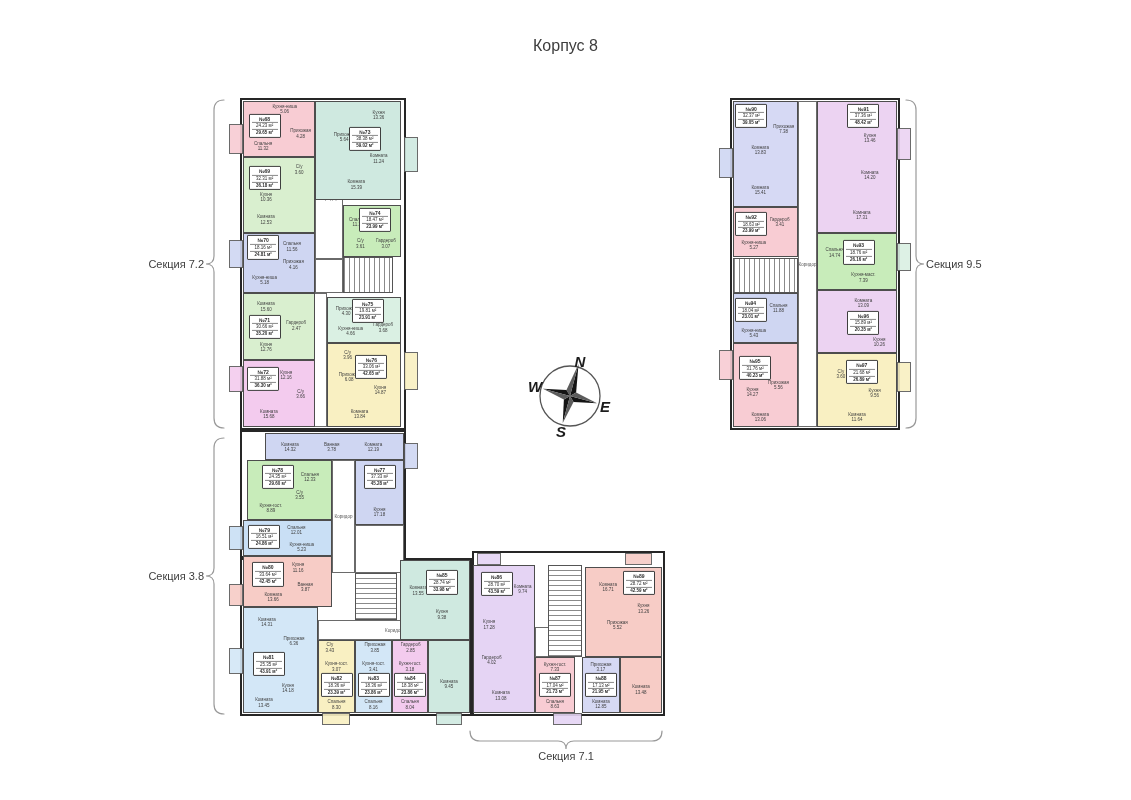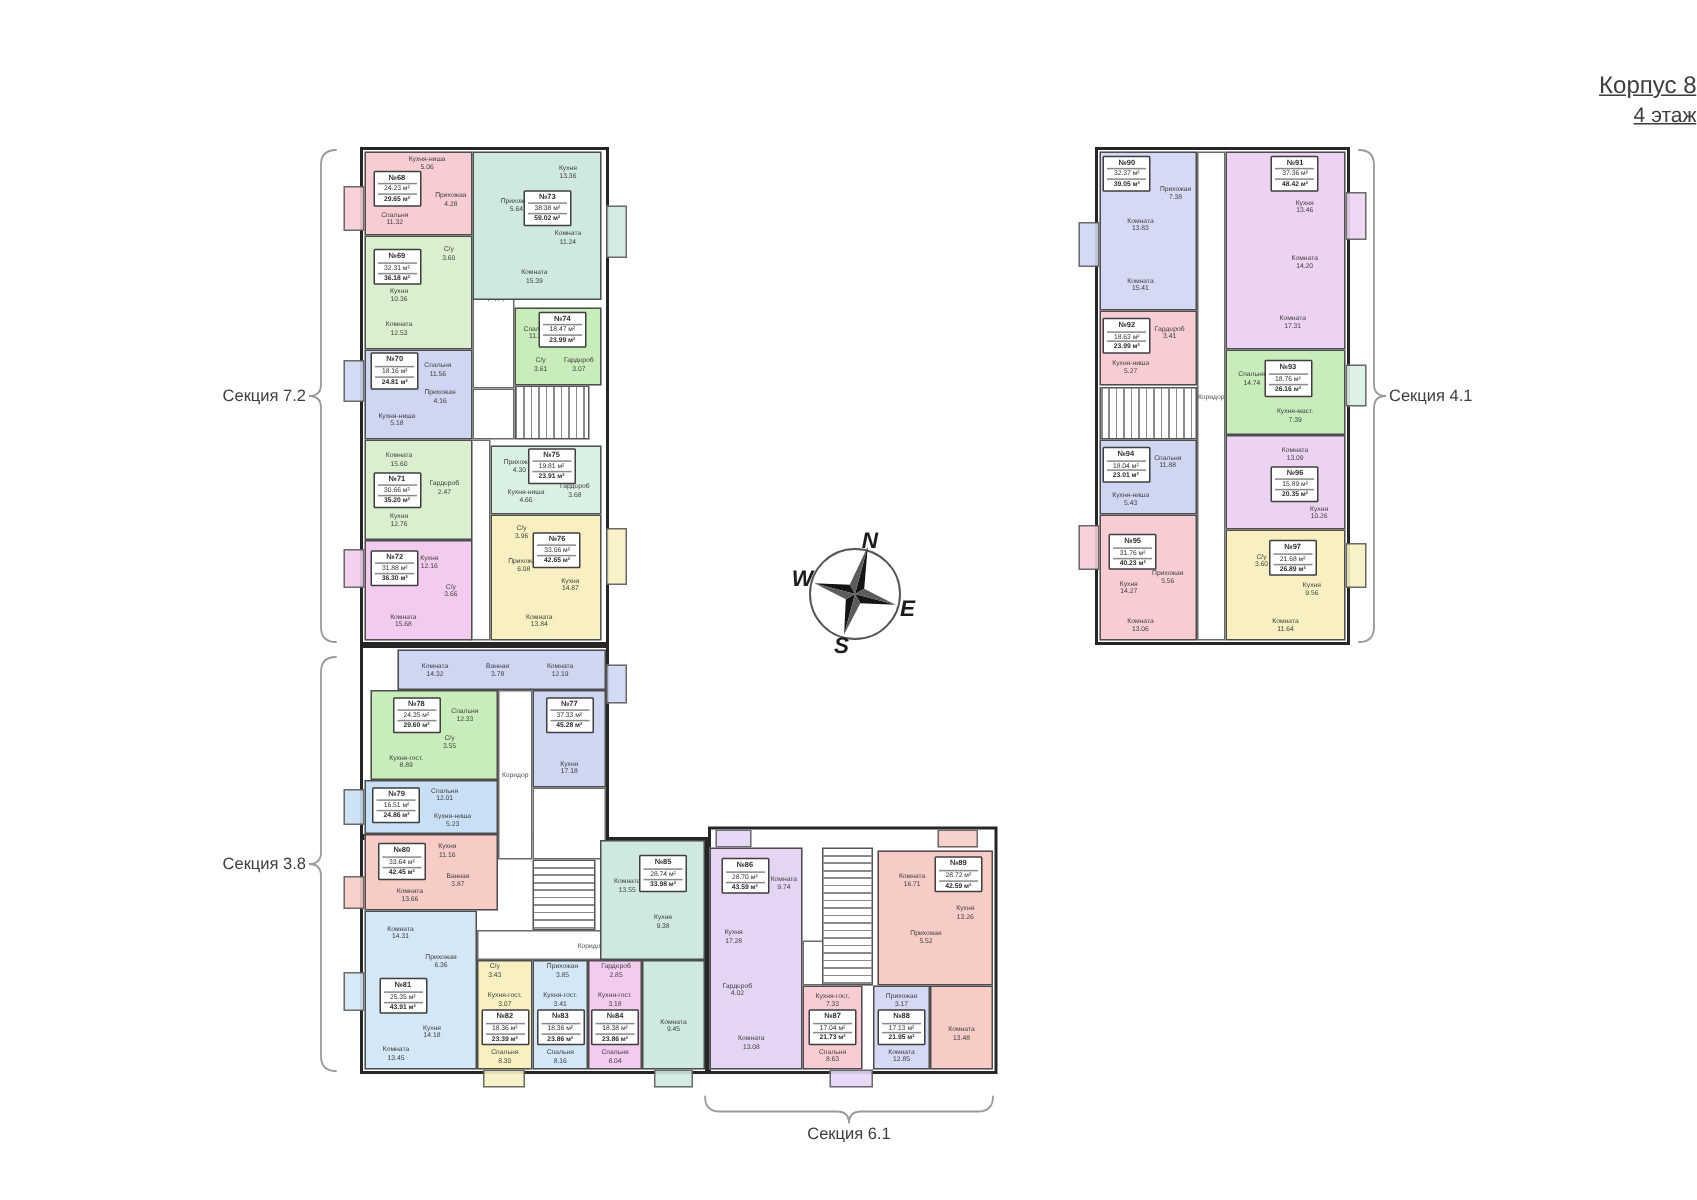--- a/index.html
+++ b/index.html
@@ -7,21 +7,21 @@
     width:1131px;height:800px;position:relative;overflow:hidden;
     background:#ffffff;color:#3d3d3d;
     font-family:"Liberation Sans","DejaVu Sans",sans-serif;
   }
   .abs{position:absolute;box-sizing:border-box;}
   #plan{position:absolute;left:0;top:0;width:1131px;height:800px;}
   .logo{
     position:absolute;left:26px;top:10px;
     font-size:40px;font-weight:800;letter-spacing:-1.5px;color:#f4793b;
   }
-  .title{position:absolute;left:0;right:0;top:48px;text-align:right;line-height:1.25;text-decoration:underline;}
+  .title{position:absolute;left:0;right:0;top:36px;text-align:center;line-height:1.25;}
   .title .t1{font-size:16px;font-weight:500;}
   .title .t2{font-size:14px;}
   .seclab{position:absolute;font-size:11px;color:#3d3d3d;white-space:nowrap;}
   .outline{background:#fff;border:2.5px solid #262626;}
   .unit{border:1px solid #4d4d4d;}
   .corridor{background:#fff;border:1px solid #6a6a6a;display:flex;align-items:center;justify-content:center;}
   .corlab{font-size:4.5px;color:#555;transform:rotate(0deg);white-space:nowrap;}
   .stairs{background:#fff;border:1px solid #555;}
   .stairs-v{background-image:repeating-linear-gradient(90deg,#8a8a8a 0,#8a8a8a 1px,transparent 1px,transparent 5px);}
   .stairs-h{background-image:repeating-linear-gradient(0deg,#8a8a8a 0,#8a8a8a 1px,transparent 1px,transparent 5px);}
@@ -44,27 +44,26 @@
   }
   svg.overlay{position:absolute;left:0;top:0;pointer-events:none;z-index:7;}
 </style>
 </head>
 <body>
 
 <div id="plan">
 
   <div class="title">
     <div class="t1">Корпус 8</div>
-    <div class="t2">4 этаж</div>
   </div>
 
   <div class="seclab" style="left:120px;top:258px;width:84px;text-align:right;">Секция 7.2</div>
   <div class="seclab" style="left:120px;top:570px;width:84px;text-align:right;">Секция 3.8</div>
-  <div class="seclab" style="left:516px;top:750px;width:100px;text-align:center;">Секция 6.1</div>
-  <div class="seclab" style="left:926px;top:258px;width:100px;text-align:left;">Секция 4.1</div>
+  <div class="seclab" style="left:516px;top:750px;width:100px;text-align:center;">Секция 7.1</div>
+  <div class="seclab" style="left:926px;top:258px;width:100px;text-align:left;">Секция 9.5</div>
 
   <svg class="overlay" width="1131" height="800">
     <g stroke="#9a9a9a" stroke-width="1.2" fill="none" stroke-linecap="round">
       <path d="M224,100 Q214,100 214,110 L214,256 Q214,264 206,264 Q214,264 214,272 L214,418 Q214,428 224,428"></path>
       <path d="M224,438 Q214,438 214,448 L214,568 Q214,576 206,576 Q214,576 214,584 L214,704 Q214,714 224,714"></path>
       <path d="M470,731 Q470,741 480,741 L558,741 Q566,741 566,749 Q566,741 574,741 L652,741 Q662,741 662,731"></path>
       <path d="M906,100 Q916,100 916,110 L916,256 Q916,264 924,264 Q916,264 916,272 L916,418 Q916,428 906,428"></path>
     </g>
   </svg>
 

